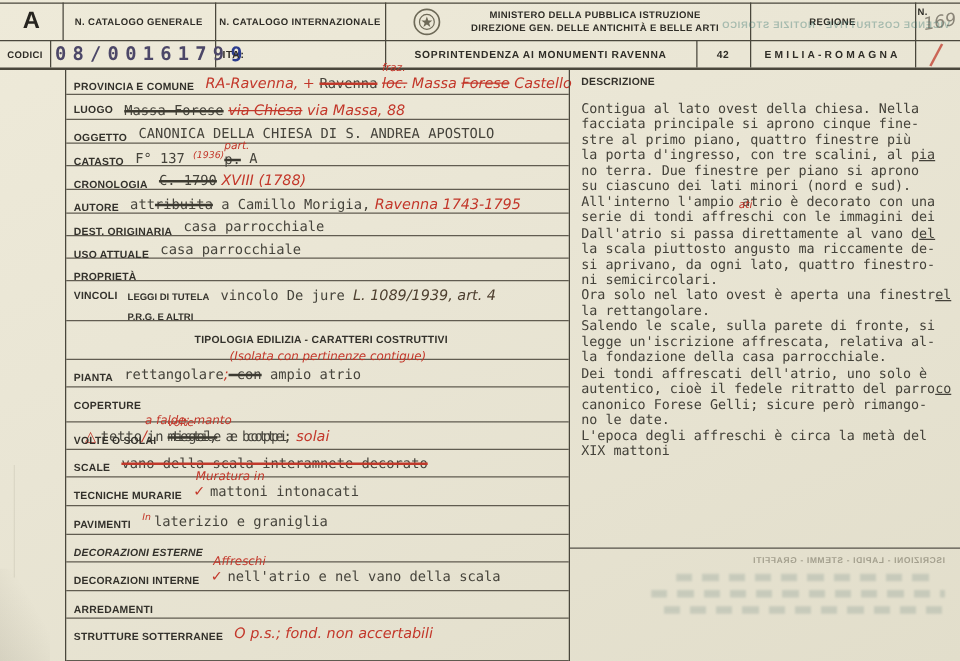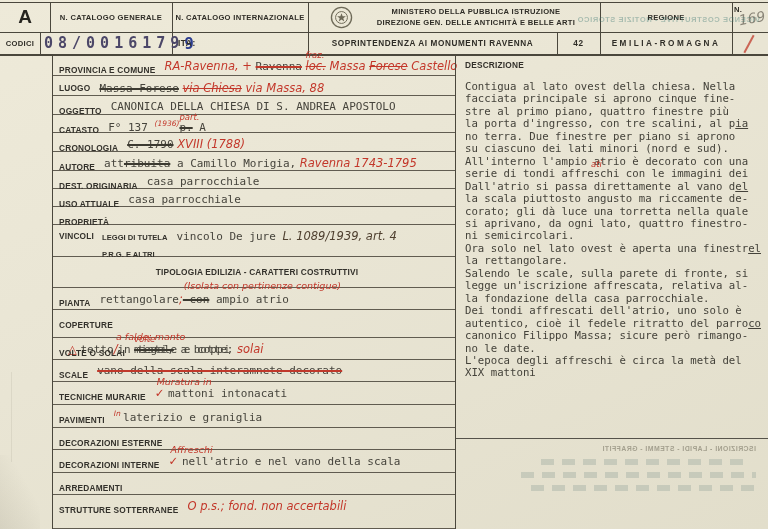--- a/index.html
+++ b/index.html
@@ -181,21 +181,21 @@
         <span class="fval"><span class="sg-tsr">vano della scala interamnete decorato</span></span>
       </div>
       <div class="frow" style="height: 23px;">
         <div><span class="flabel">TECNICHE MURARIE</span></div>
         <span class="fval"><span class="vnote vnote-over" style="left: 2px;">Muratura in</span><span class="sg-r">✓ </span><span class="sg-t">mattoni intonacati</span></span>
       </div>
       <div class="frow" style="height: 23px;">
         <div><span class="flabel">PAVIMENTI</span></div>
         <span class="fval"><span class="sg-rsup">In </span><span class="sg-t">laterizio e graniglia</span></span>
       </div>
-      <div class="frow" style="height: 22px;">
+      <div class="frow" style="height: 22px; font-style: italic;">
         <div><span class="flabel">DECORAZIONI ESTERNE</span></div>
       </div>
       <div class="frow" style="height: 23px;">
         <div><span class="flabel">DECORAZIONI INTERNE</span></div>
         <span class="fval"><span class="vnote vnote-over" style="left: 2px;">Affreschi</span><span class="sg-r">✓ </span><span class="sg-t">nell'atrio e nel vano della scala</span></span>
       </div>
       <div class="frow" style="height: 22px;">
         <div><span class="flabel">ARREDAMENTI</span></div>
       </div>
       <div class="frow" style="height: 34px;">
@@ -210,31 +210,30 @@
         <div class="dline">Contigua al lato ovest della chiesa. Nella</div>
         <div class="dline">facciata principale si aprono cinque fine-</div>
         <div class="dline">stre al primo piano, quattro finestre più</div>
         <div class="dline">la porta d'ingresso, con tre scalini, al p<u>ia</u></div>
         <div class="dline">no terra. Due finestre per piano si aprono</div>
         <div class="dline">su ciascuno dei lati minori (nord e sud).</div>
         <div class="dline">All'interno l'ampio atrio è decorato con una</div>
         <div class="dline">serie di tondi affreschi con le immagini dei</div>
         <div class="dline">Dall'atrio si passa direttamente al vano d<u>el</u></div>
         <div class="dline">la scala piuttosto angusto ma riccamente de-</div>
-        <div class="dline">corato; gli dà luce una torretta nella quale</div>
         <div class="dline">si aprivano, da ogni lato, quattro finestro-</div>
         <div class="dline">ni semicircolari.</div>
         <div class="dline">Ora solo nel lato ovest è aperta una finestr<u>el</u></div>
         <div class="dline">la rettangolare.</div>
         <div class="dline">Salendo le scale, sulla parete di fronte, si</div>
         <div class="dline">legge un'iscrizione affrescata, relativa al-</div>
         <div class="dline">la fondazione della casa parrocchiale.</div>
         <div class="dline">Dei tondi affrescati dell'atrio, uno solo è</div>
         <div class="dline">autentico, cioè il fedele ritratto del parro<u>co</u></div>
-        <div class="dline">canonico Filippo Massa; sicure però rimango-</div>
+        <div class="dline">canonico Forese Gelli; sicure però rimango-</div>
         <div class="dline">no le date.</div>
         <div class="dline">L'epoca degli affreschi è circa la metà del</div>
         <div class="dline">XIX mattoni</div>
       </div>
     <span class="desc-annot" style="left:135px;top:104px;">ati</span>
     <div class="desc-div"></div>
     <div class="ghost ghost-cap" style="left:100px;top:390px;width:200px;">ISCRIZIONI - LAPIDI - STEMMI - GRAFFITI</div>
     <div class="smudge" style="left:85px;top:404px;width:210px;"></div>
     <div class="smudge" style="left:65px;top:417px;width:235px;"></div>
     <div class="smudge" style="left:75px;top:430px;width:225px;"></div>

